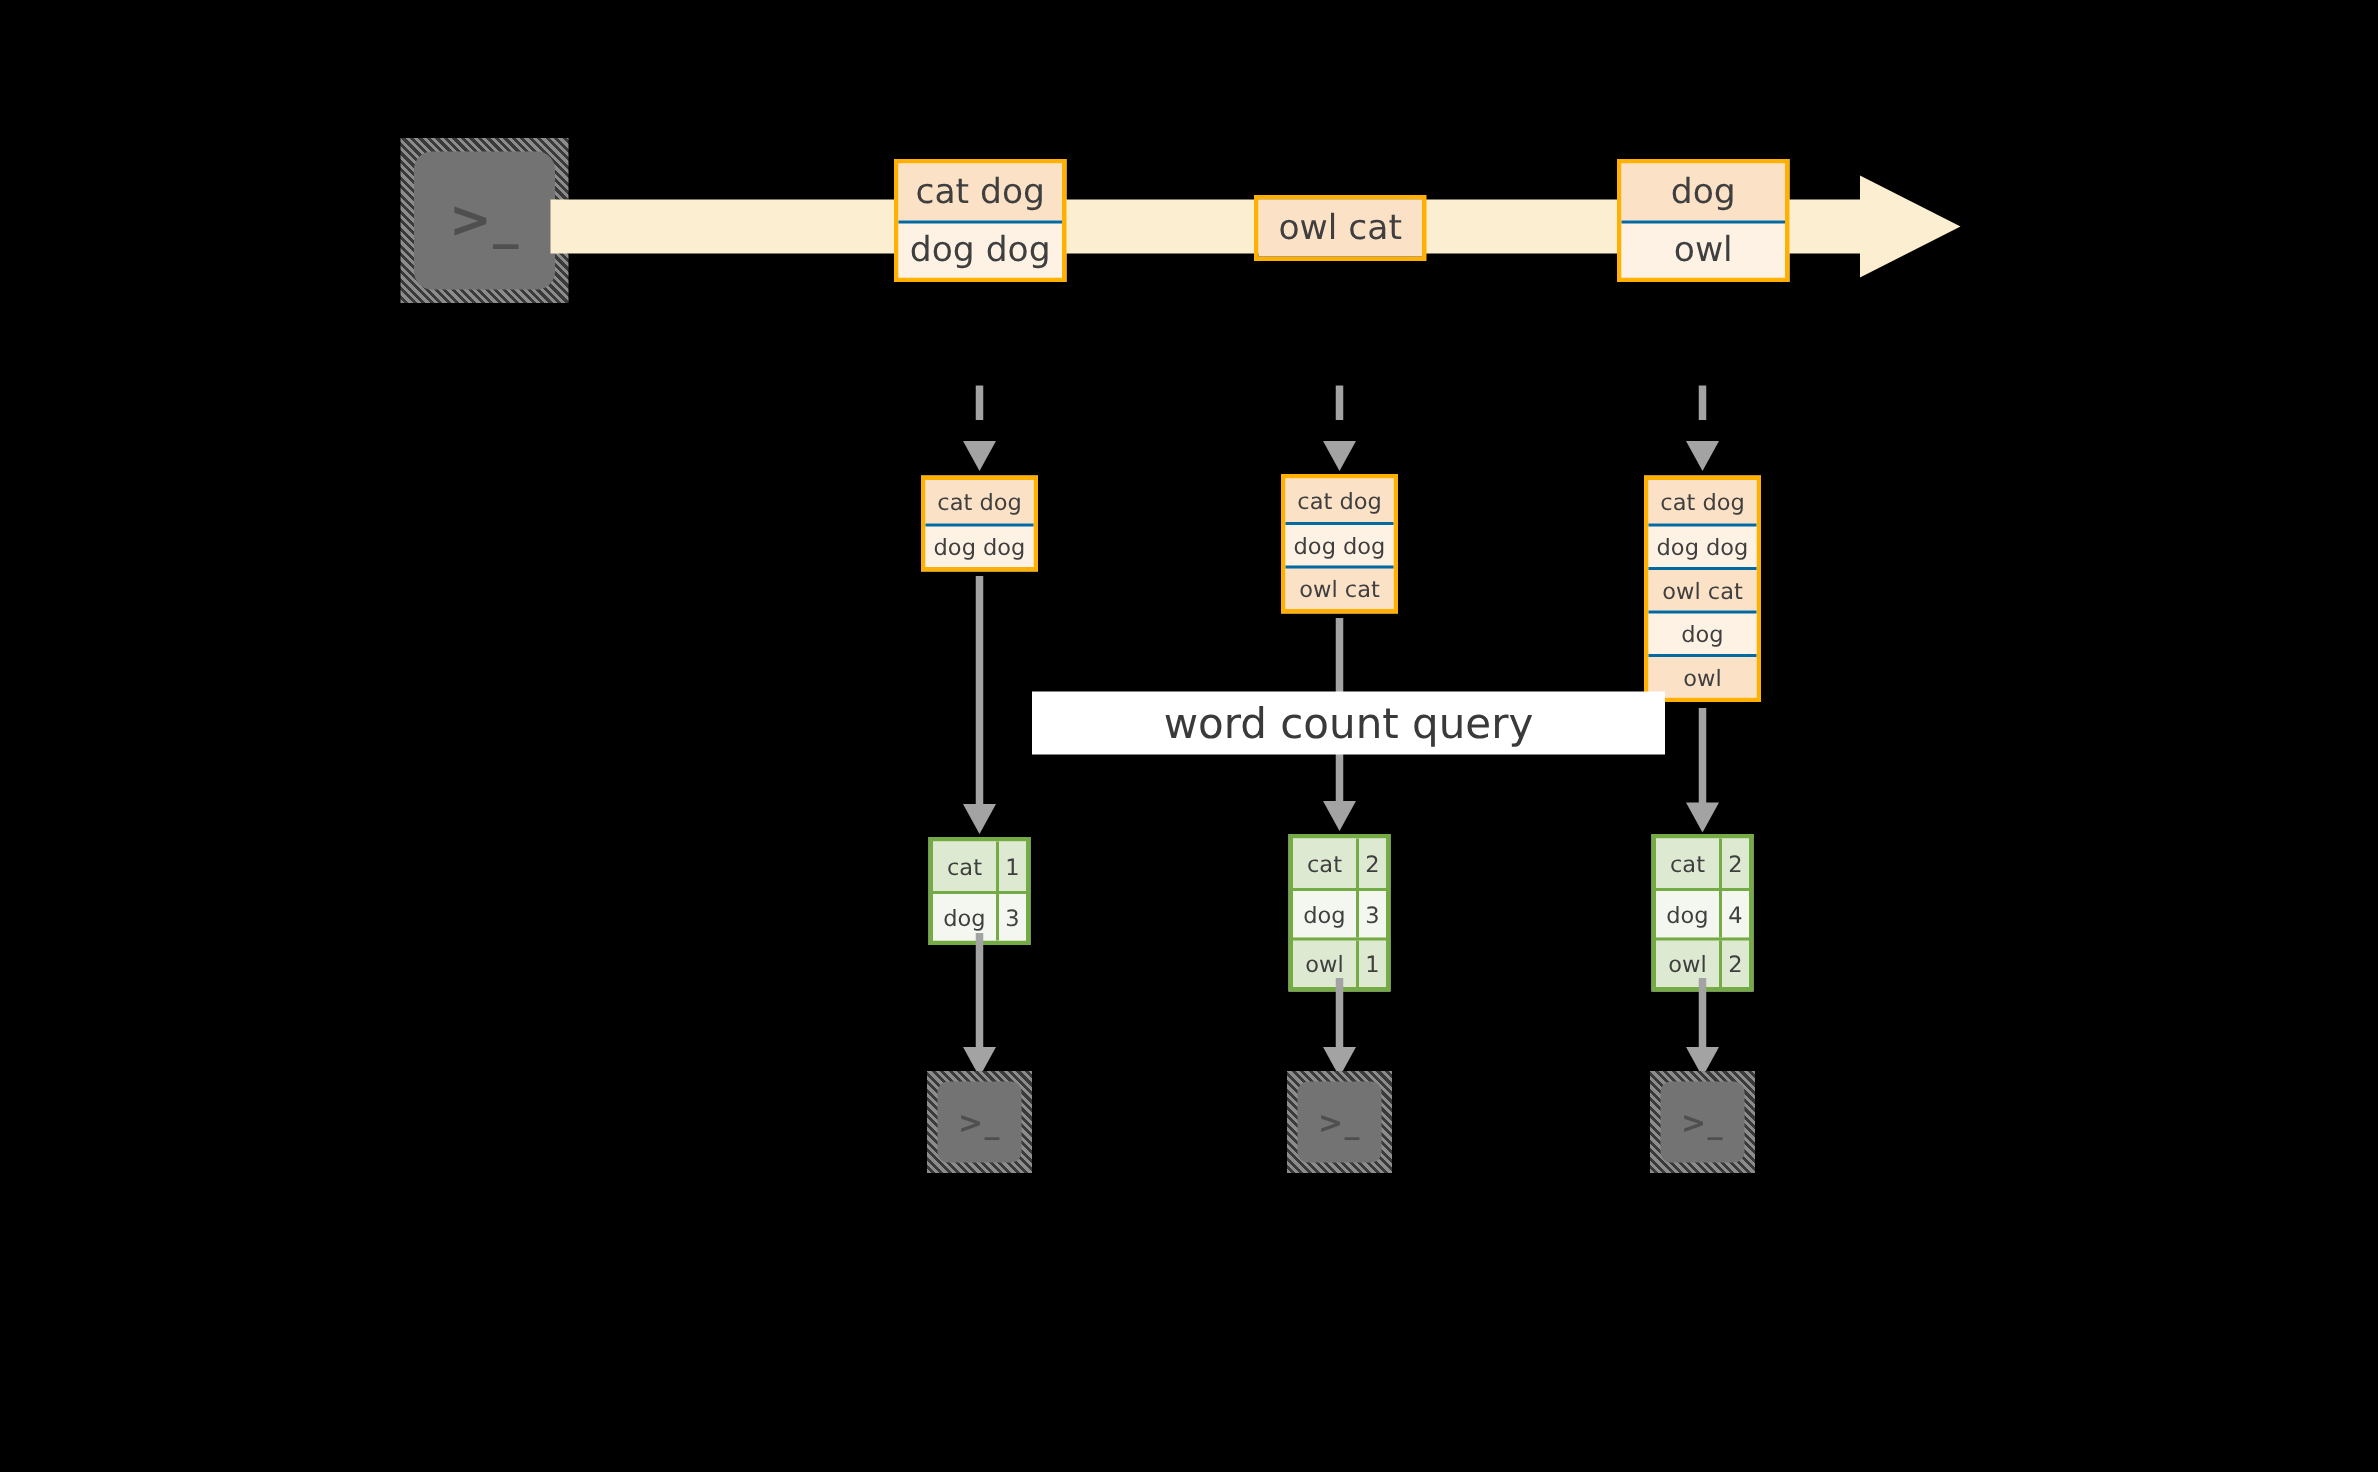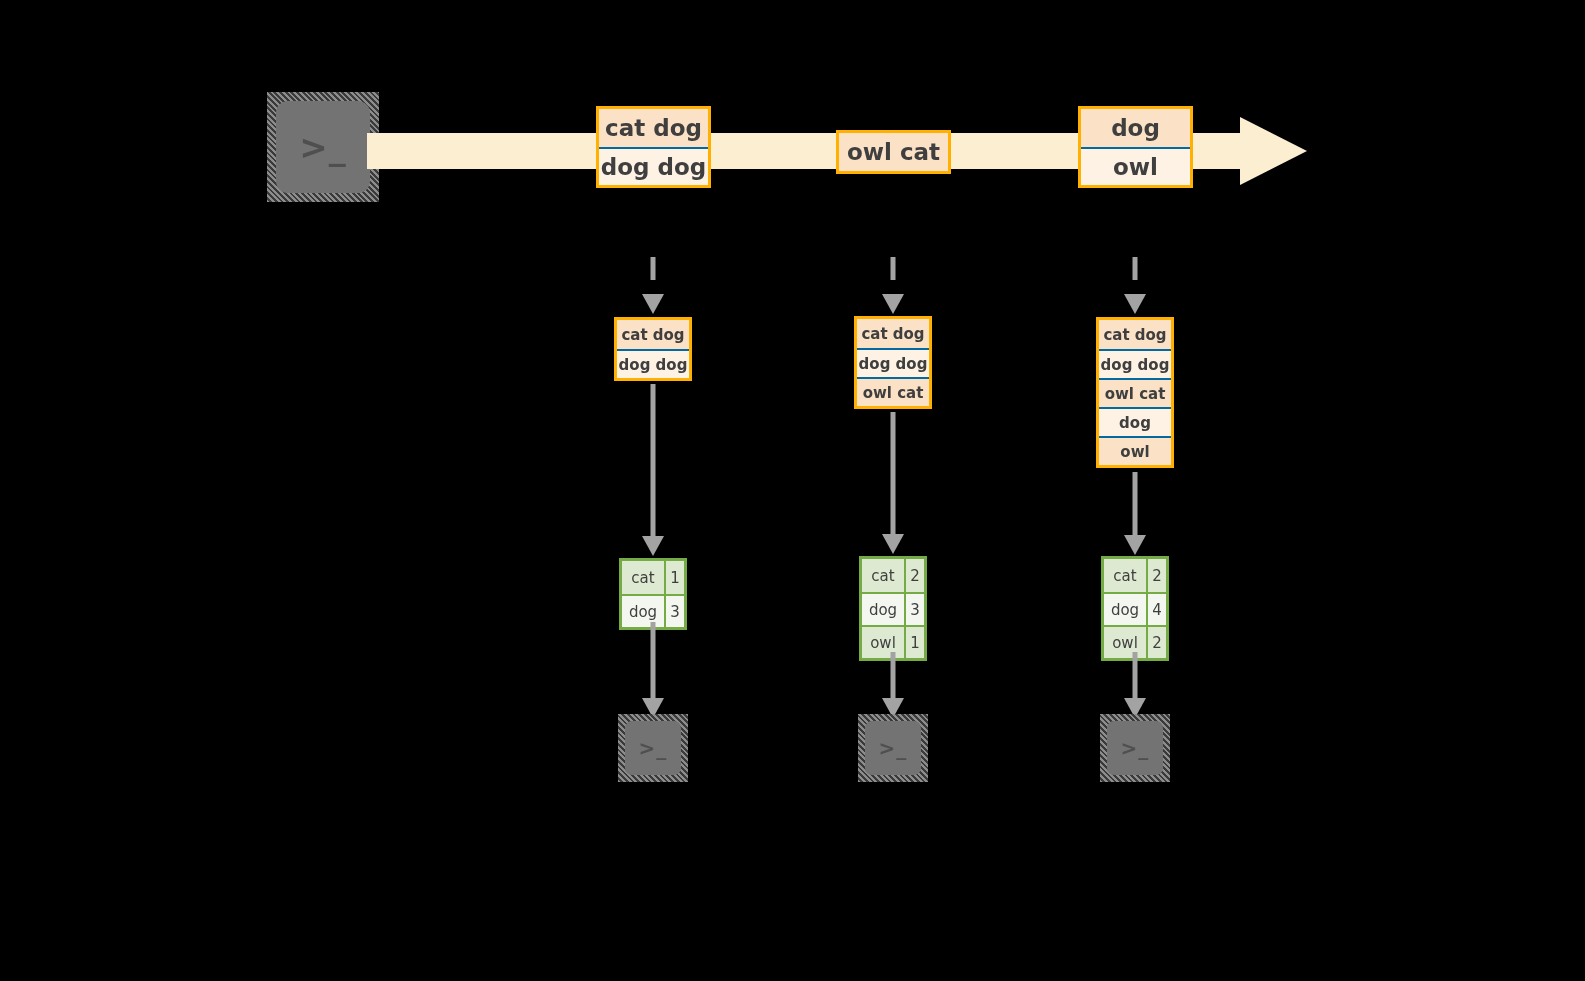--- a/index.html
+++ b/index.html
@@ -75,21 +75,20 @@
     border-bottom: 34px solid transparent;
     border-left: 67px solid #FCEFD1;
   }
 
   
   .obox {
     position: absolute;
     box-sizing: border-box;
     border: 3px solid #FFB000;
     background: #FDF2E4;
-    font-weight: bold;
   }
   .obox .row {
     box-sizing: border-box;
     display: flex;
     align-items: center;
     justify-content: center;
     color: #3f3f3f;
     white-space: nowrap;
     background: #FBE1C6;
   }
@@ -320,14 +319,15 @@
   <div class="conn" style="left:1121px; top:652px; width:28px; height:66px;">
     <div class="line" style="height:49px;"></div>
     <div class="ahead"></div>
   </div>
 
   <div class="terminal small" style="left:1100px; top:714px; width:70px; height:68px;">
     <div class="inner"></div>
     <div class="prompt">&gt;_</div>
   </div>
 
+  <div id="query-label">word count query</div>
 
 </div>
 
 </body></html>

